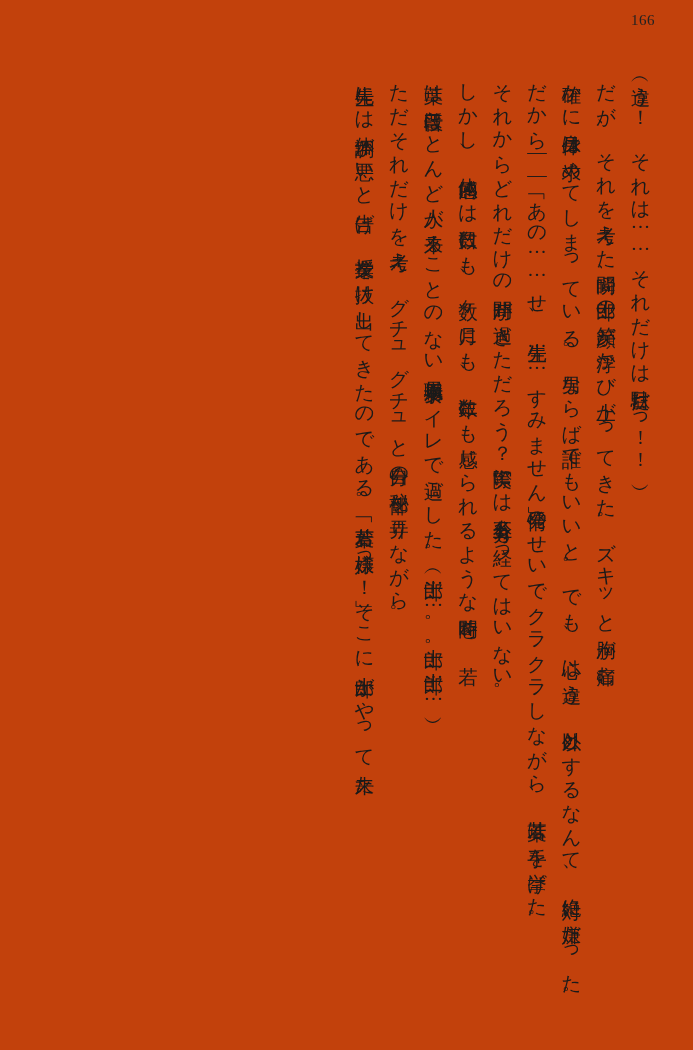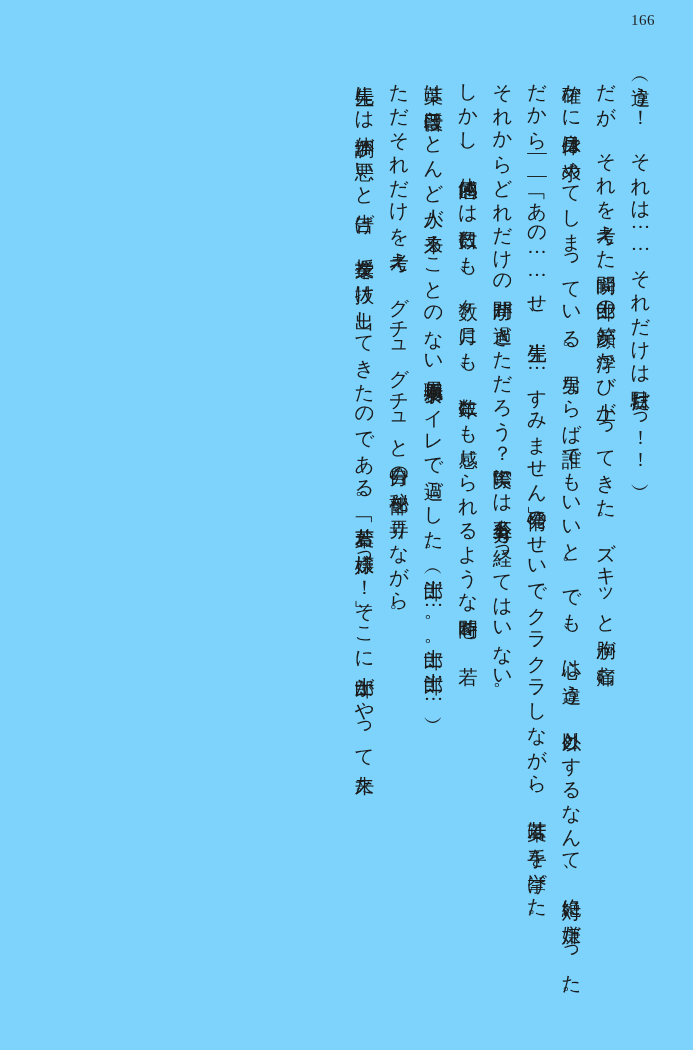--- a/index.html
+++ b/index.html
@@ -12,21 +12,21 @@
     height: 1050px;
     font-family: "Liberation Serif", "DejaVu Serif", serif;
     color: #1a1a1a;
     overflow: hidden;
   }
   .page {
     position: relative;
     width: 693px;
     height: 1050px;
     box-sizing: border-box;
-    background: #7dd3fc;
+    background: #c2410c;
   }
   .page-number {
     position: absolute;
     top: 12px;
     right: 38px;
     font-size: 15px;
     letter-spacing: 0.5px;
     color: #222;
     font-family: "Liberation Serif", "DejaVu Serif", serif;
   }

